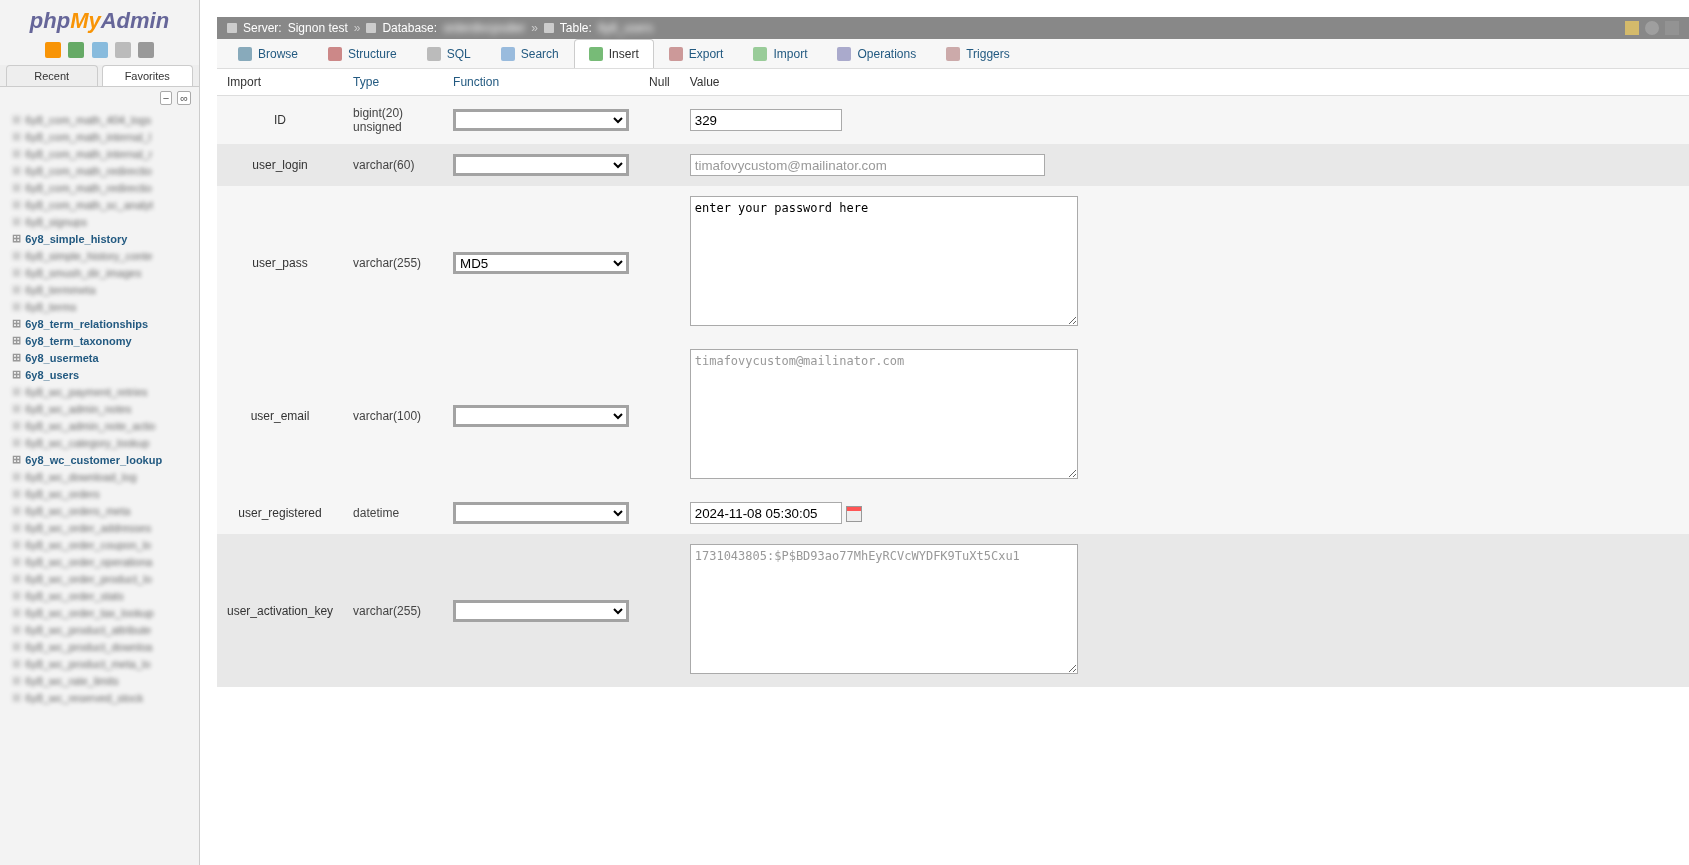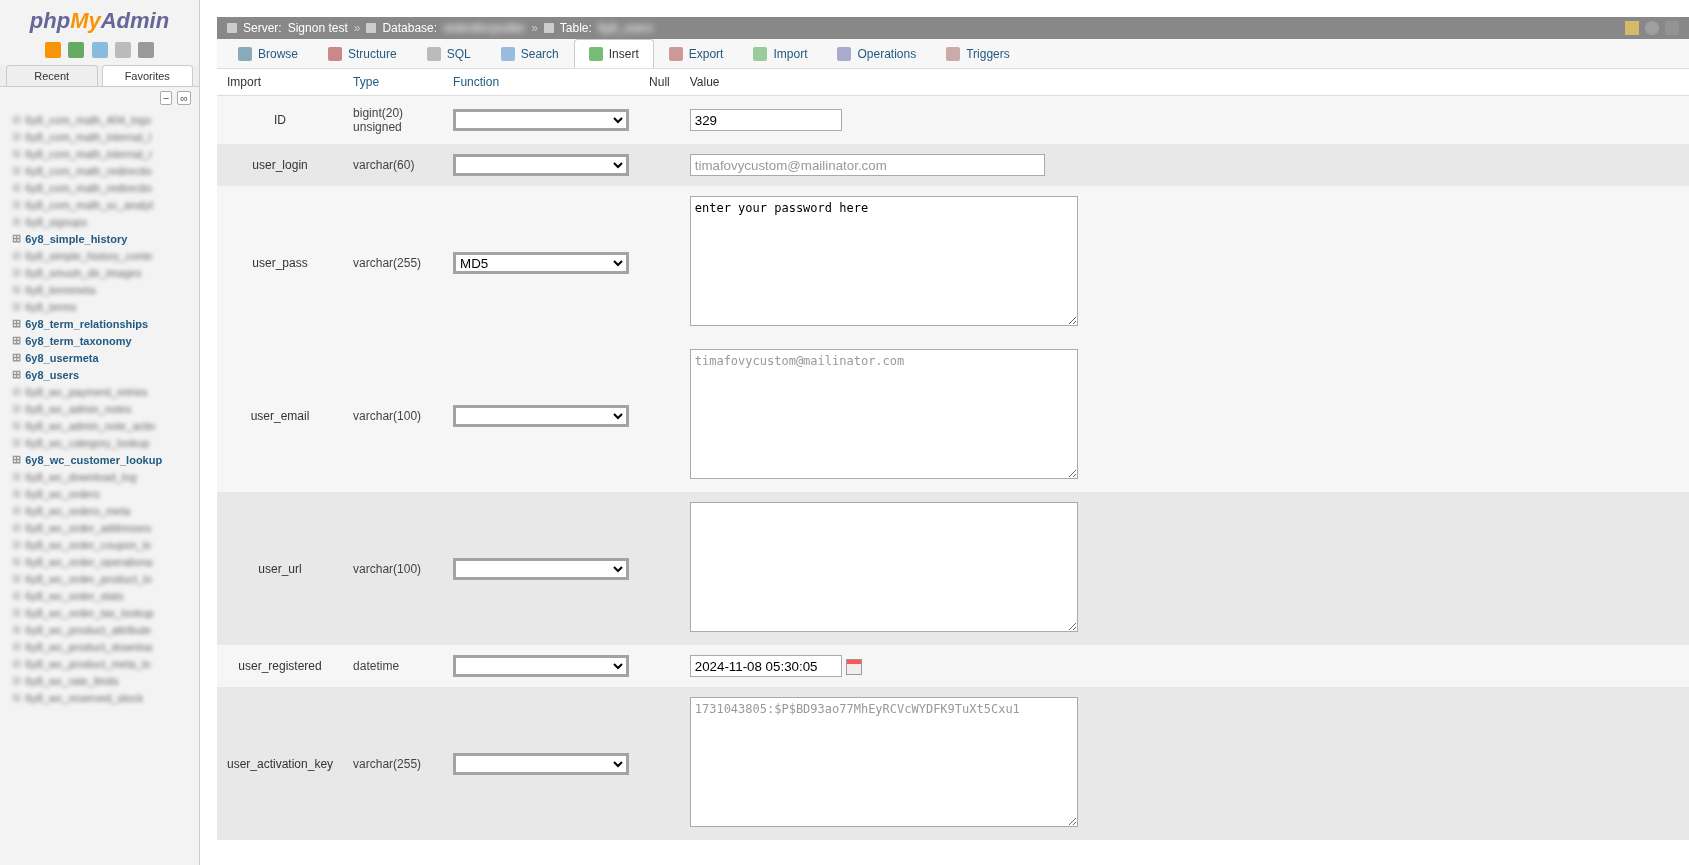--- a/index.html
+++ b/index.html
@@ -223,27 +223,20 @@
               <td class="col-null"></td>
               <td class="col-value"><textarea class="val-area" style="">enter your password here</textarea></td>
             </tr>
             <tr class="row odd">
               <td class="col-name">user_email</td>
               <td class="col-type">varchar(100)</td>
               <td class="col-func"><select class="func"><option></option></select></td>
               <td class="col-null"></td>
               <td class="col-value"><textarea class="val-area" style="color: rgb(153, 153, 153);">timafovycustom@mailinator.com</textarea></td>
             </tr>
-            <tr class="row even">
-              <td class="col-name">user_url</td>
-              <td class="col-type">varchar(100)</td>
-              <td class="col-func"><select class="func"><option></option></select></td>
-              <td class="col-null"></td>
-              <td class="col-value"><textarea class="val-area" style=""></textarea></td>
-            </tr>
             <tr class="row odd">
               <td class="col-name">user_registered</td>
               <td class="col-type">datetime</td>
               <td class="col-func"><select class="func"><option></option></select></td>
               <td class="col-null"></td>
               <td class="col-value"><input class="val-short" value="2024-11-08 05:30:05" style=""><span class="cal-icon"></span></td>
             </tr>
             <tr class="row even">
               <td class="col-name">user_activation_key</td>
               <td class="col-type">varchar(255)</td>

